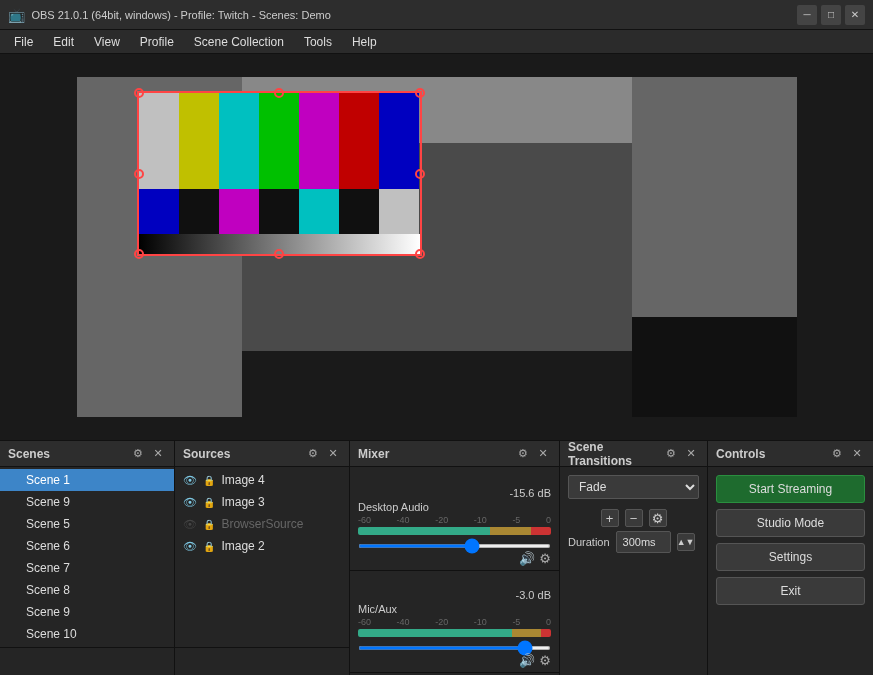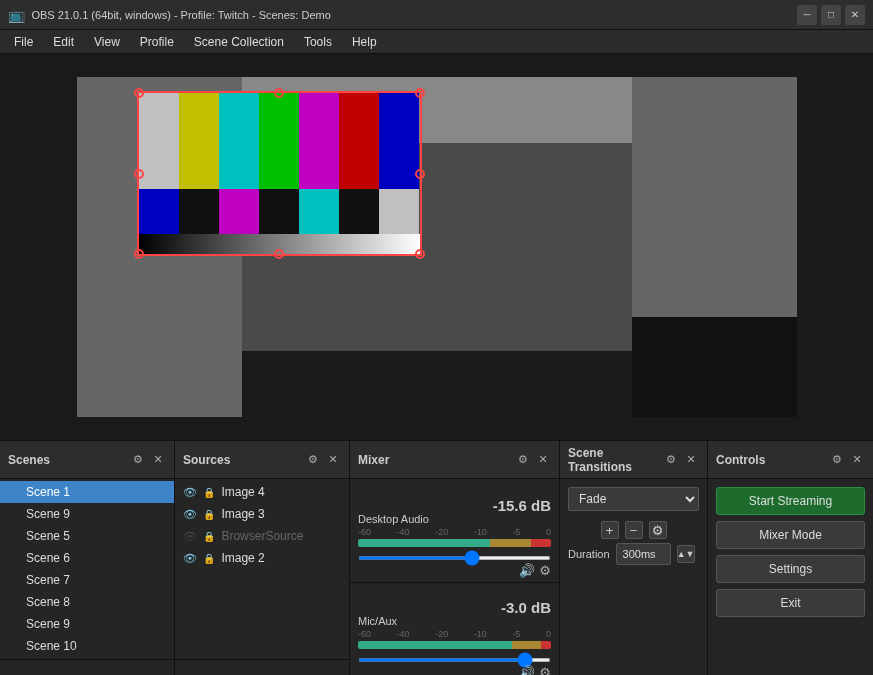--- a/index.html
+++ b/index.html
@@ -115,21 +115,21 @@
 
     .panel {
       display: flex;
       flex-direction: column;
       border-right: 1px solid #111;
       background: #252525;
     }
 
     .panel-header {
       background: #2d2d2d;
-      height: 38px;
+      height: 26px;
       display: flex;
       align-items: center;
       justify-content: space-between;
       padding: 0 8px;
       border-bottom: 1px solid #111;
       flex-shrink: 0;
     }
     .panel-title {
       font-size: 12px;
       color: #ccc;
@@ -213,21 +213,21 @@
       padding: 4px 8px;
       border-bottom: 1px solid #111;
     }
     .mixer-track-header {
       display: flex;
       align-items: center;
       justify-content: space-between;
       margin-bottom: 2px;
     }
     .track-name { font-size: 11px; color: #ccc; margin-top: 28px; }
-    .track-db { font-size: 15px; color: #ccc; font-weight: bold; }
+    .track-db { font-size: 11px; color: #ccc; }
     .mixer-bar-container {
       position: relative;
       height: 8px;
       background: #1a1a1a;
       border-radius: 2px;
       overflow: hidden;
       margin: 2px 0;
     }
     .mixer-bar-bg {
       display: flex;
@@ -551,21 +551,21 @@
     <div class="panel" id="controls-panel" style="flex:1;border-right:none;">
       <div class="panel-header">
         <span class="panel-title">Controls</span>
         <div class="panel-icons">
           <span class="panel-icon-btn">⚙</span>
           <span class="panel-icon-btn">✕</span>
         </div>
       </div>
       <div class="panel-content" id="controls-content">
           <button class="ctrl-btn streaming">Start Streaming</button>
-          <button class="ctrl-btn ">Mixer Mode</button>
+          <button class="ctrl-btn ">Studio Mode</button>
           <button class="ctrl-btn ">Settings</button>
           <button class="ctrl-btn ">Exit</button>
         </div>
     </div>
 
   </div>
 
 </div>
 
 </body></html>

